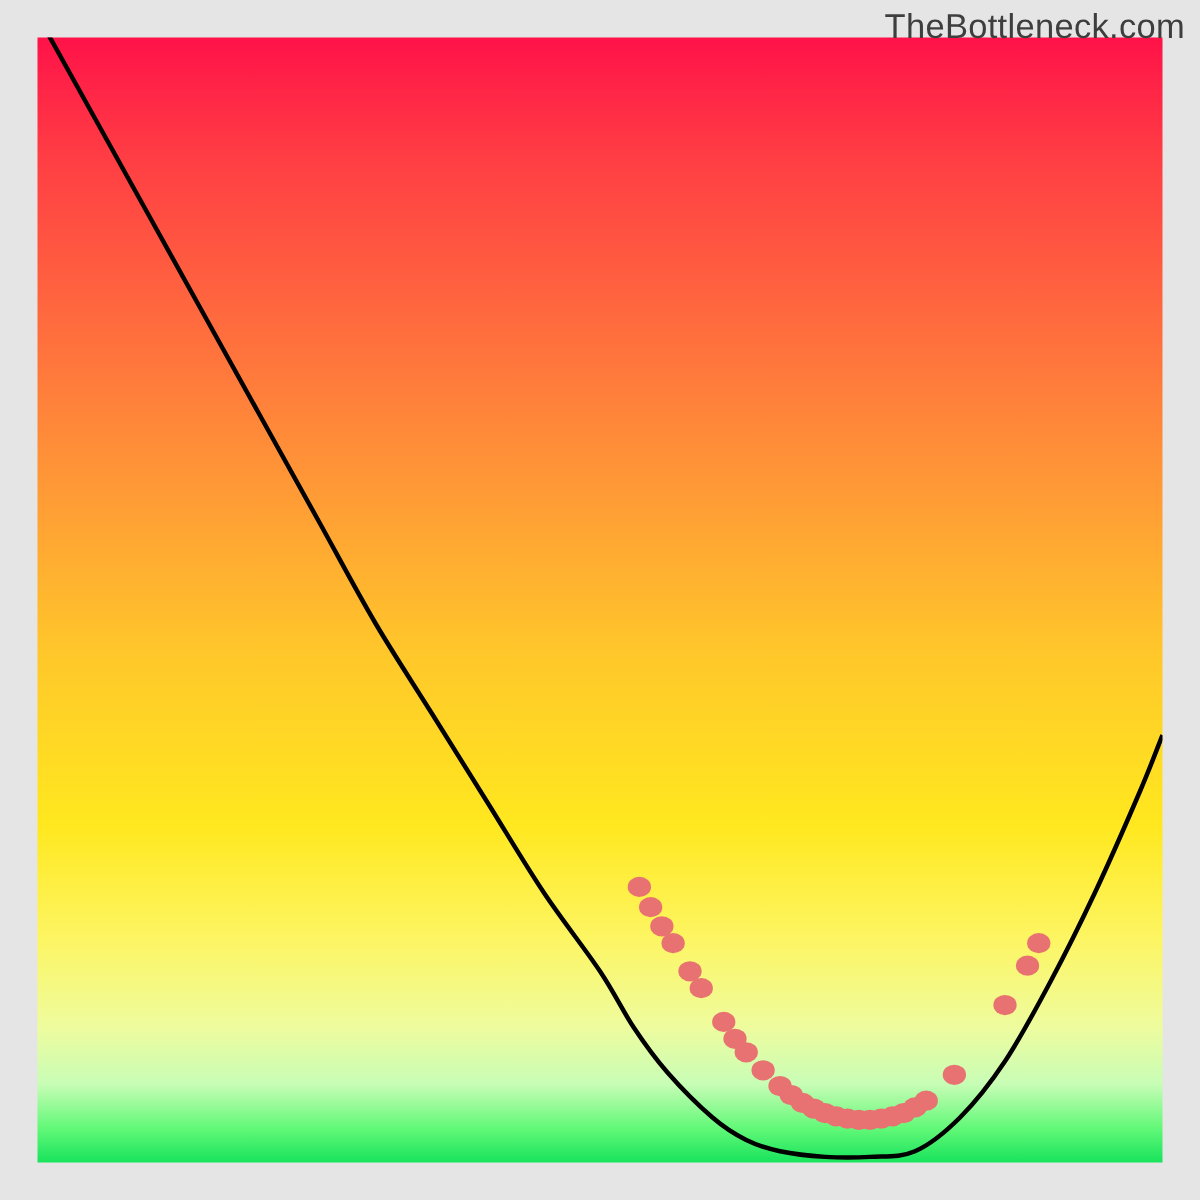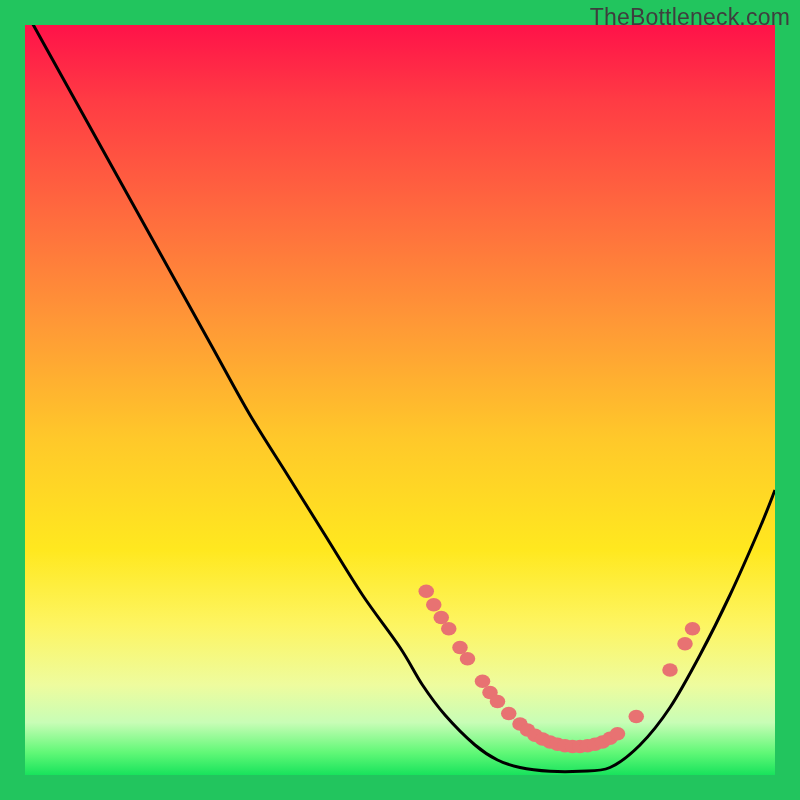--- a/index.html
+++ b/index.html
@@ -8,21 +8,21 @@
     width: 800px;
     height: 800px;
     background: #000000;
     overflow: hidden;
     font-family: Arial, Helvetica, sans-serif;
   }
   .stage {
     position: relative;
     width: 800px;
     height: 800px;
-    background: #22c55e;
+    background: #e5e5e5;
   }
   .watermark {
     position: absolute;
     top: 4px;
     right: 10px;
     color: #3e3e3e;
     font-size: 23px;
     font-weight: 500;
     letter-spacing: 0.2px;
     z-index: 10;

